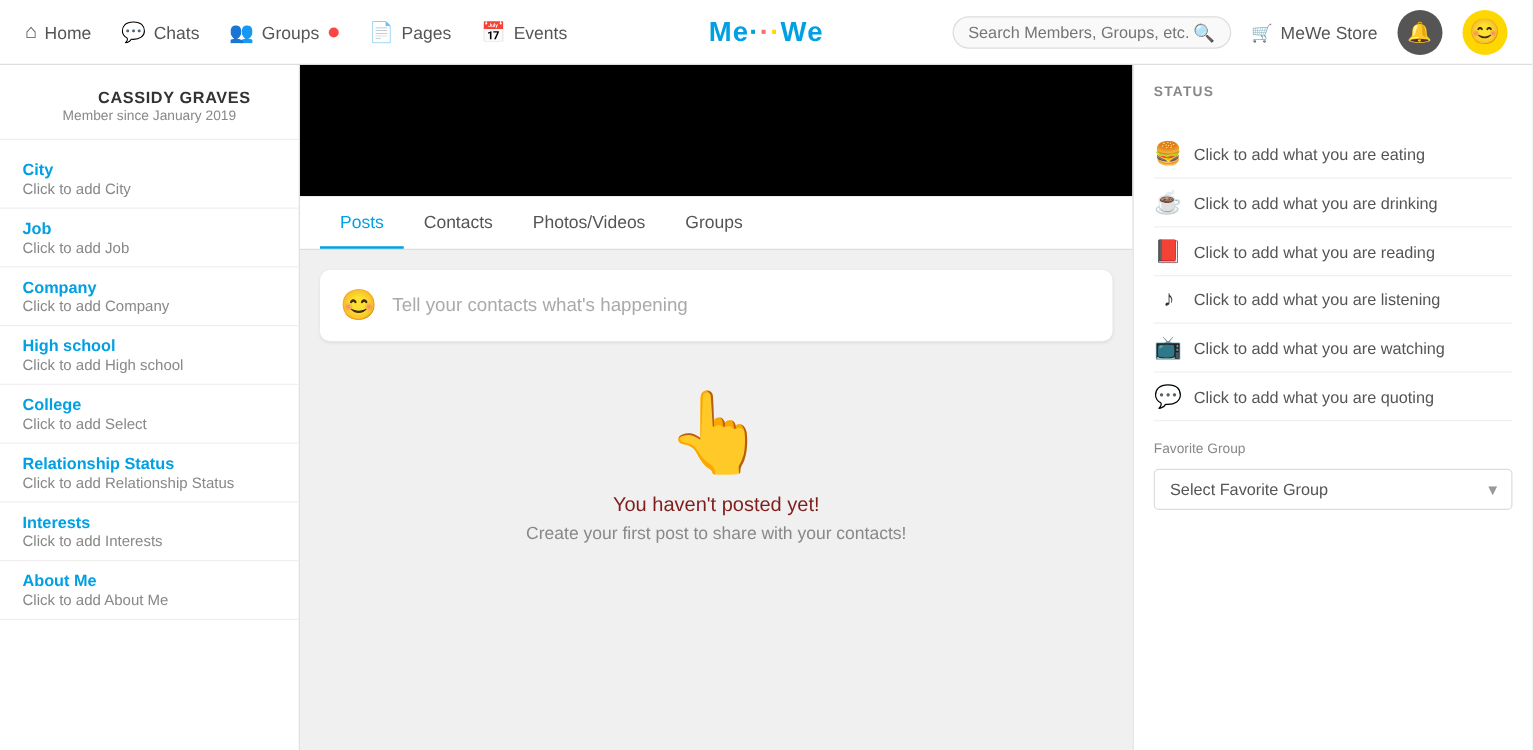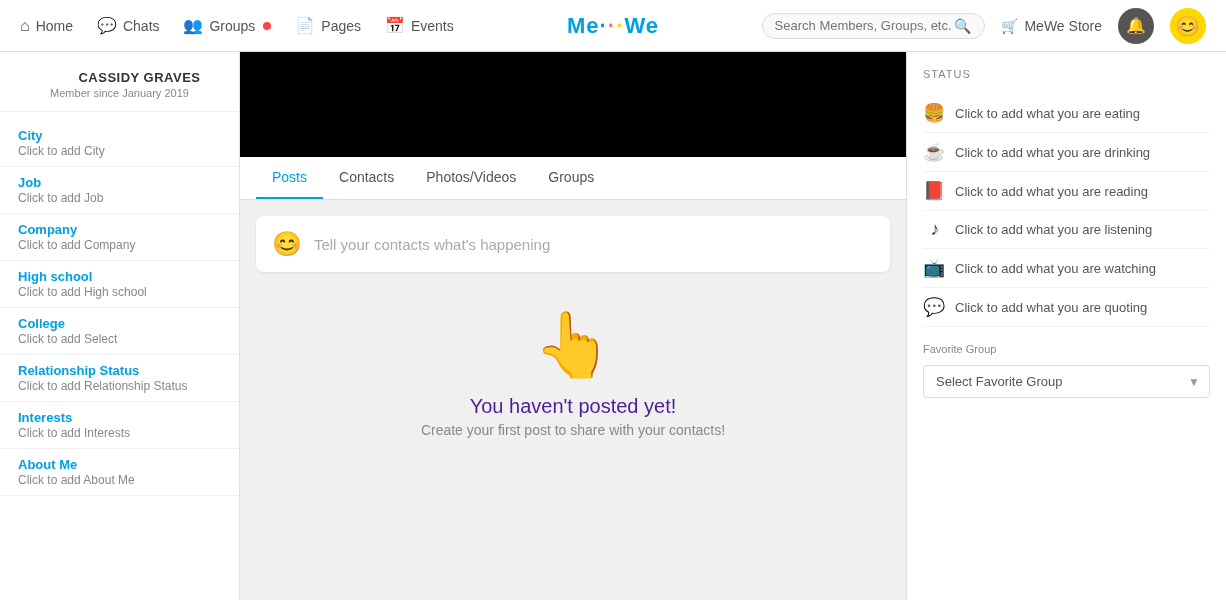--- a/index.html
+++ b/index.html
@@ -56,26 +56,26 @@
     .content-area { padding: 16px; }
 
     
     .post-box { background: #fff; border-radius: 8px; padding: 14px 16px; display: flex; align-items: center; gap: 12px; margin-bottom: 16px; box-shadow: 0 1px 3px rgba(0,0,0,0.08); }
     .post-avatar { font-size: 24px; }
     .post-placeholder { color: #aaa; font-size: 15px; flex: 1; cursor: text; }
 
     
     .empty-state { text-align: center; padding: 20px 0 30px; }
     .pointing-hand { font-size: 64px; display: block; margin-bottom: 12px; }
-    .empty-title { font-size: 20px; color: #4c1d95; margin-bottom: 4px; }
+    .empty-title { font-size: 16px; color: #7f1d1d; margin-bottom: 4px; }
     .empty-sub { font-size: 14px; color: #888; }
 
     
     .right-panel { width: 320px; background: #fff; border-left: 1px solid #e0e0e0; flex-shrink: 0; padding: 16px; }
-    .status-title { font-size: 11px; font-weight: normal; color: #888; letter-spacing: 1px; text-transform: uppercase; margin-bottom: 14px; }
+    .status-title { font-size: 11px; font-weight: bold; color: #888; letter-spacing: 1px; text-transform: uppercase; margin-bottom: 24px; }
     .status-item { display: flex; align-items: center; gap: 8px; padding: 8px 0; border-bottom: 1px solid #f0f0f0; cursor: pointer; }
     .status-emoji { font-size: 18px; width: 24px; text-align: center; }
     .status-text { font-size: 13px; color: #555; }
 
     .favorite-group-section { margin-top: 16px; }
     .favorite-group-label { font-size: 11px; color: #888; margin-bottom: 10px; }
     .favorite-group-select { width: 100%; padding: 8px 12px; border: 1px solid #ddd; border-radius: 4px; font-size: 13px; color: #555; background: #fff; cursor: pointer; appearance: none; -webkit-appearance: none; }
     .select-wrapper { position: relative; }
     .select-arrow { position: absolute; right: 10px; top: 50%; transform: translateY(-50%); color: #999; font-size: 12px; pointer-events: none; }
   </style>

